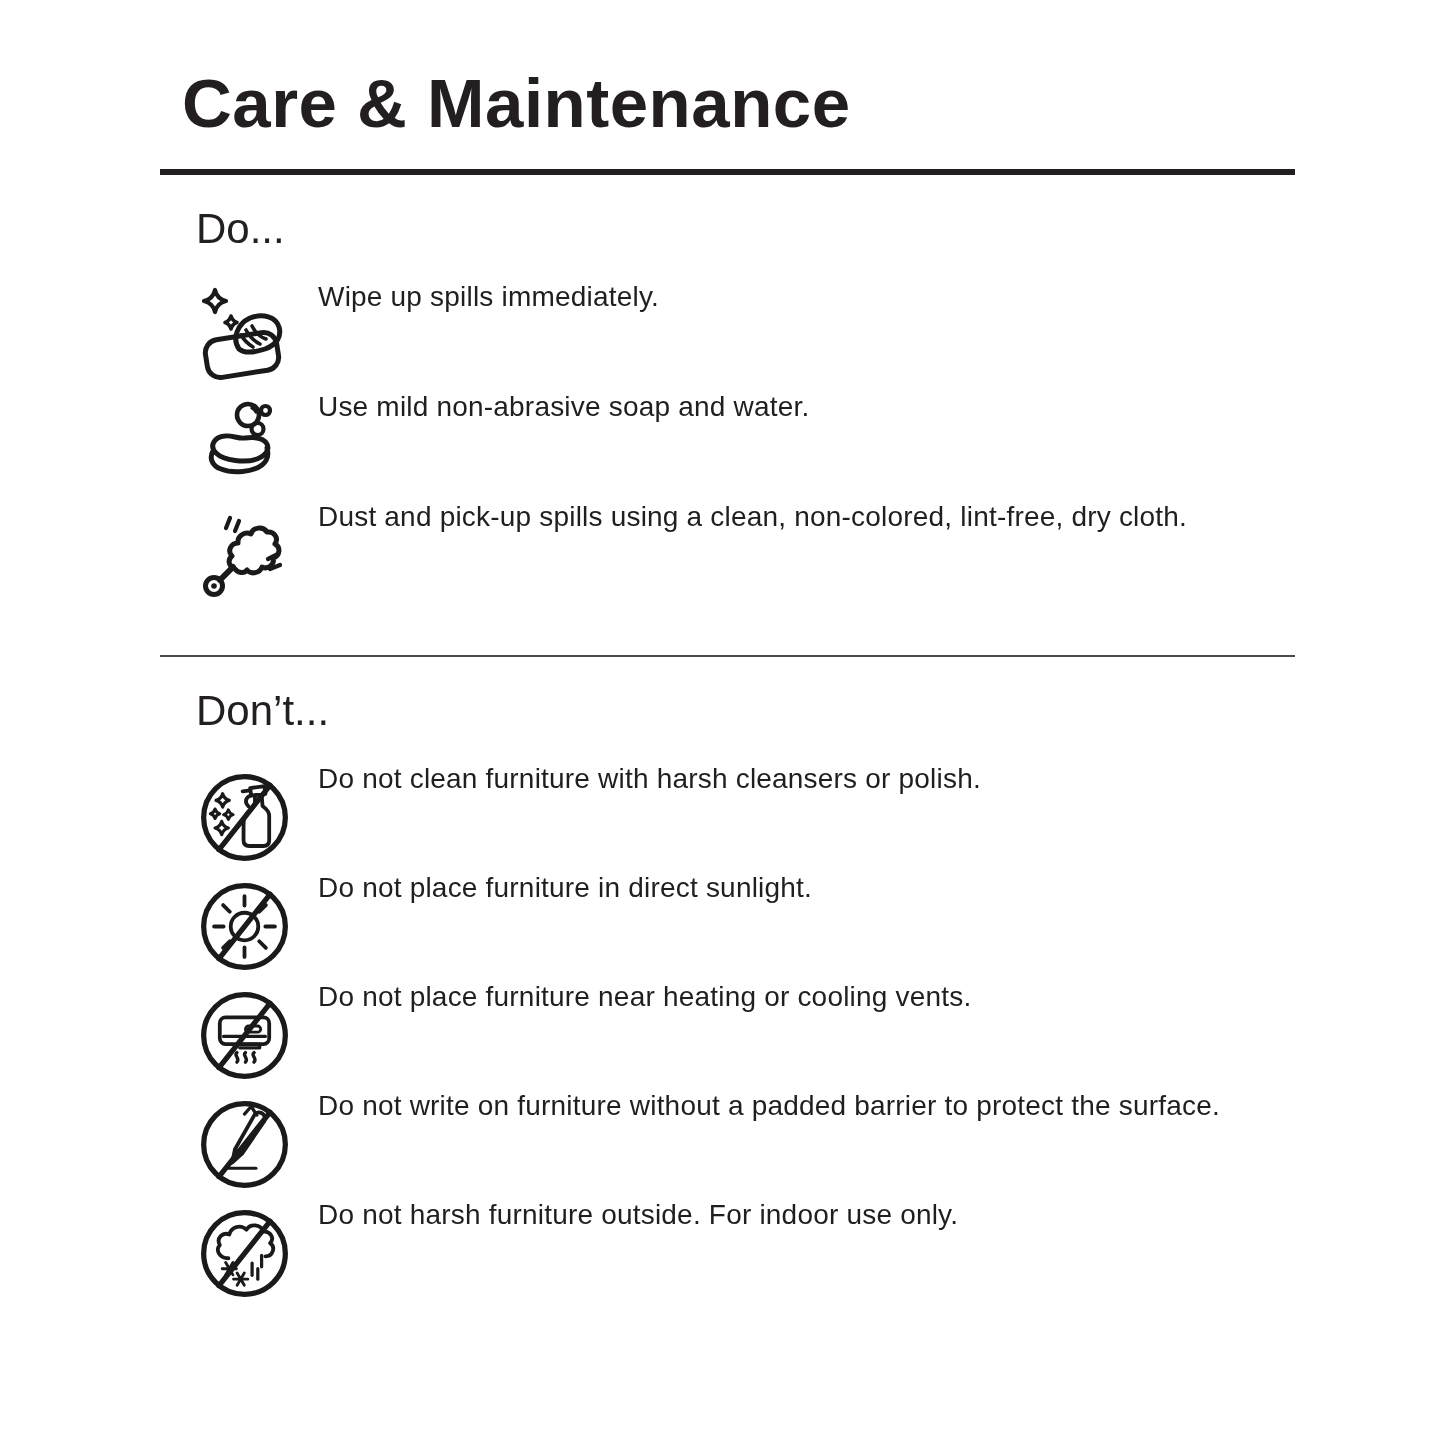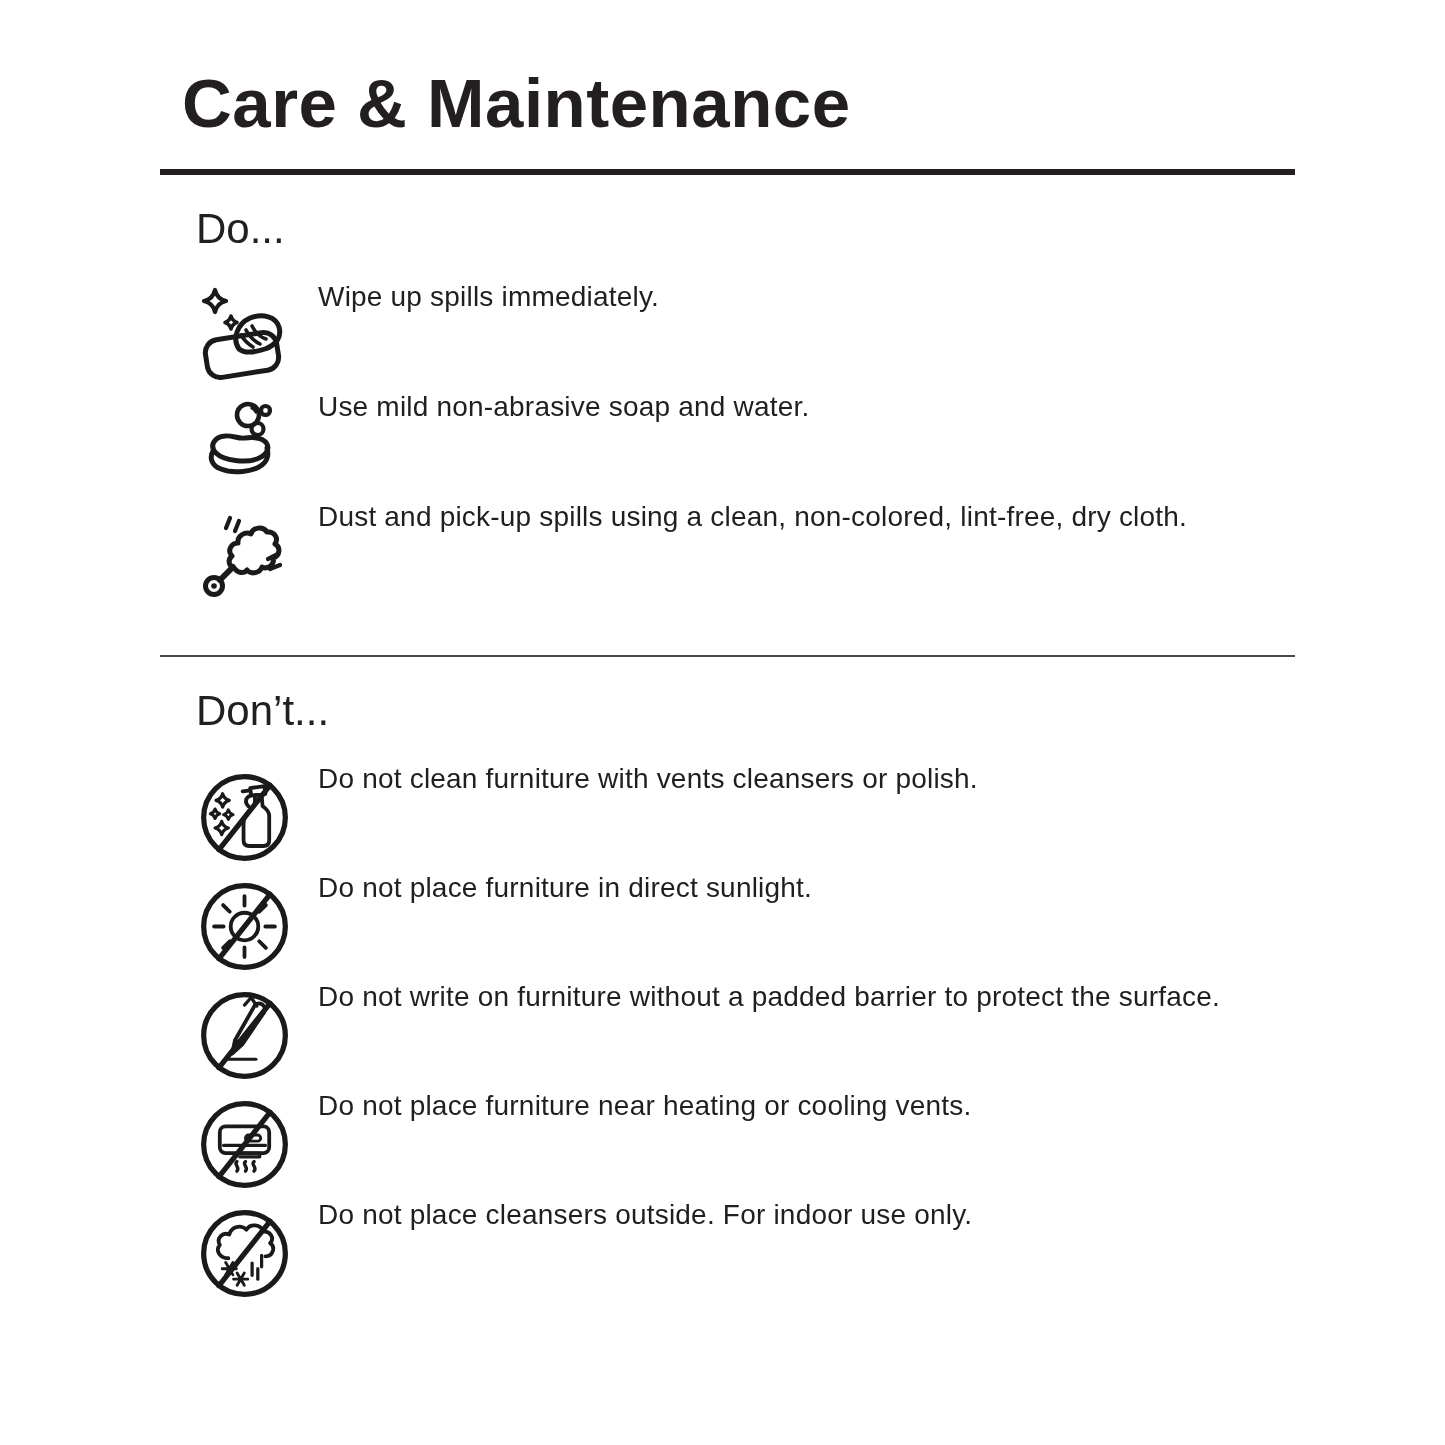--- a/index.html
+++ b/index.html
@@ -141,21 +141,21 @@
             <path class="ink" stroke-width="4" d="M56,27 C51,29 50,34 54,38"></path>
             <path class="ink" stroke-width="4" d="M61,27 L61,36 L55,43 C51,47 49,52 49,57 L49,74 Q49,80 55,80 L70,80 Q76,80 76,74 L76,48 C76,44 73,41 69,38 L68,26"></path>
             <path class="ink" stroke-width="3.4" d="M27,25 Q28.5,30.5 34,32 Q28.5,33.5 27,39 Q25.5,33.5 20,32 Q25.5,30.5 27,25 Z"></path>
             <path class="ink" stroke-width="3.2" d="M19,41 Q20.2,45 24,46 Q20.2,47 19,51 Q17.8,47 14,46 Q17.8,45 19,41 Z"></path>
             <path class="ink" stroke-width="3.2" d="M33,42 Q34.2,46 38,47 Q34.2,48 33,52 Q31.8,48 28,47 Q31.8,46 33,42 Z"></path>
             <path class="ink" stroke-width="3.4" d="M26,54 Q27.5,59.5 33,61 Q27.5,62.5 26,68 Q24.5,62.5 19,61 Q24.5,59.5 26,54 Z"></path>
             <circle class="ink" stroke-width="5.5" cx="50" cy="50" r="43"></circle>
             <path class="ink" stroke-width="5.5" d="M77,16 L23,84"></path>
           </svg>
         </span>
-        <span class="item-text">Do not clean furniture with vents cleansers or polish.</span>
+        <span class="item-text">Do not clean furniture with harsh cleansers or polish.</span>
       </div>
 
       <div class="item-row dont">
         <span class="icon-cell">
           <svg width="95" height="95" viewBox="0 0 100 100">
             <circle class="ink" stroke-width="4" cx="50" cy="50" r="14.5"></circle>
             <path class="ink" stroke-width="4" d="M72,50 L82,50"></path>
             <path class="ink" stroke-width="4" d="M28,50 L18,50"></path>
             <path class="ink" stroke-width="4" d="M50,28 L50,18"></path>
             <path class="ink" stroke-width="4" d="M50,72 L50,82"></path>
@@ -166,60 +166,60 @@
             <circle class="ink" stroke-width="5.5" cx="50" cy="50" r="43"></circle>
             <path class="ink" stroke-width="5.5" d="M77,16 L23,84"></path>
           </svg>
         </span>
         <span class="item-text">Do not place furniture in direct sunlight.</span>
       </div>
 
       <div class="item-row dont">
         <span class="icon-cell">
           <svg width="95" height="95" viewBox="0 0 100 100">
-            <path class="ink" stroke-width="4" d="M61,18 C64,15 69,16 71,20 C72,23 71,26 69,28 L48,59 L37,69 L40,55 Z"></path>
-            <path class="ink" stroke-width="3" d="M40,55 L48,59"></path>
-            <path class="ink" stroke-width="3.4" d="M63,19 L57,10 L50,18"></path>
-            <path class="ink" stroke-width="3.4" d="M30,75 L62,75"></path>
-            <circle class="ink" stroke-width="5.5" cx="50" cy="50" r="43"></circle>
-            <path class="ink" stroke-width="5.5" d="M77,16 L23,84"></path>
-          </svg>
-        </span>
-        <span class="item-text">Do not write on furniture without a padded barrier to protect the surface.</span>
-      </div>
-
-      <div class="item-row dont">
-        <span class="icon-cell">
-          <svg width="95" height="95" viewBox="0 0 100 100">
             <rect class="ink" stroke-width="4" x="24" y="31" width="52" height="28" rx="6"></rect>
             <path class="ink" stroke-width="3.4" d="M28,51 L72,51"></path>
             <rect class="ink" stroke-width="3" x="51" y="40" width="16" height="6.5" rx="3.2"></rect>
             <path class="ink" stroke-width="3.4" d="M45,59 L66,59 L66,63 L45,63"></path>
             <path class="ink" stroke-width="3.6" d="M42,68 c-4,3 4,6 0,10"></path>
             <path class="ink" stroke-width="3.6" d="M51,68 c-4,3 4,6 0,10"></path>
             <path class="ink" stroke-width="3.6" d="M60,68 c-4,3 4,6 0,10"></path>
             <circle class="ink" stroke-width="5.5" cx="50" cy="50" r="43"></circle>
             <path class="ink" stroke-width="5.5" d="M77,16 L23,84"></path>
           </svg>
         </span>
         <span class="item-text">Do not place furniture near heating or cooling vents.</span>
       </div>
 
       <div class="item-row dont">
         <span class="icon-cell">
           <svg width="95" height="95" viewBox="0 0 100 100">
+            <path class="ink" stroke-width="4" d="M61,18 C64,15 69,16 71,20 C72,23 71,26 69,28 L48,59 L37,69 L40,55 Z"></path>
+            <path class="ink" stroke-width="3" d="M40,55 L48,59"></path>
+            <path class="ink" stroke-width="3.4" d="M63,19 L57,10 L50,18"></path>
+            <path class="ink" stroke-width="3.4" d="M30,75 L62,75"></path>
+            <circle class="ink" stroke-width="5.5" cx="50" cy="50" r="43"></circle>
+            <path class="ink" stroke-width="5.5" d="M77,16 L23,84"></path>
+          </svg>
+        </span>
+        <span class="item-text">Do not write on furniture without a padded barrier to protect the surface.</span>
+      </div>
+
+      <div class="item-row dont">
+        <span class="icon-cell">
+          <svg width="95" height="95" viewBox="0 0 100 100">
             <path class="ink" stroke-width="4" d="M33,55 C24,55 19,47 24,41 C20,34 27,27 34,30 C36,22 46,19 52,25 C56,18 67,19 70,27 C77,26 82,34 77,39 C83,43 80,53 72,53"></path>
             <path class="ink" stroke-width="3" d="M26.5,66 L41.5,66 M30.2,59.5 L37.8,72.5 M37.8,59.5 L30.2,72.5"></path>
             <path class="ink" stroke-width="3" d="M38.5,77 L53.5,77 M42.2,70.5 L49.8,83.5 M49.8,70.5 L42.2,83.5"></path>
             <path class="ink" stroke-width="3.4" d="M58,60 L58,73"></path>
             <path class="ink" stroke-width="3.4" d="M64,66 L64,77"></path>
             <path class="ink" stroke-width="3.4" d="M68,52 L68,64"></path>
             <circle class="ink" stroke-width="5.5" cx="50" cy="50" r="43"></circle>
             <path class="ink" stroke-width="5.5" d="M77,16 L23,84"></path>
           </svg>
         </span>
-        <span class="item-text">Do not place cleansers outside. For indoor use only.</span>
+        <span class="item-text">Do not harsh furniture outside. For indoor use only.</span>
       </div>
 
     </div>
 
   </div>
 </div>
 
 </body></html>

